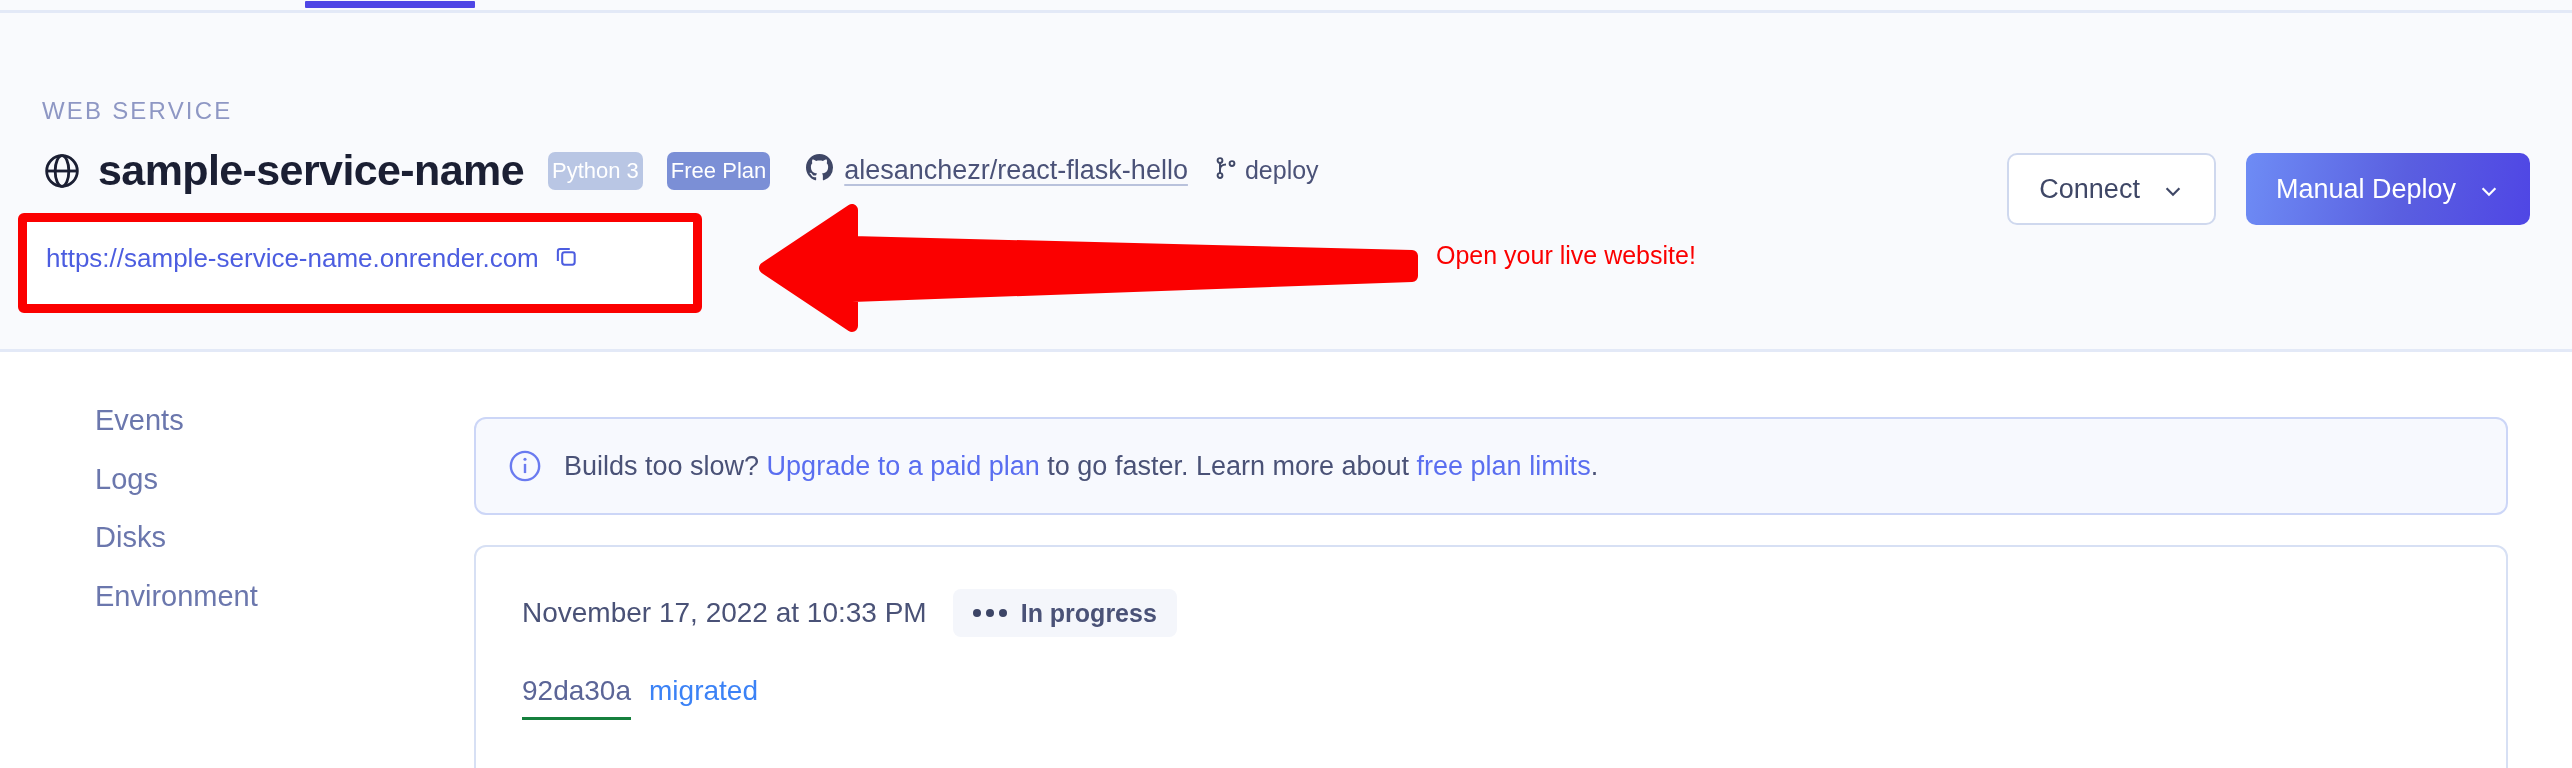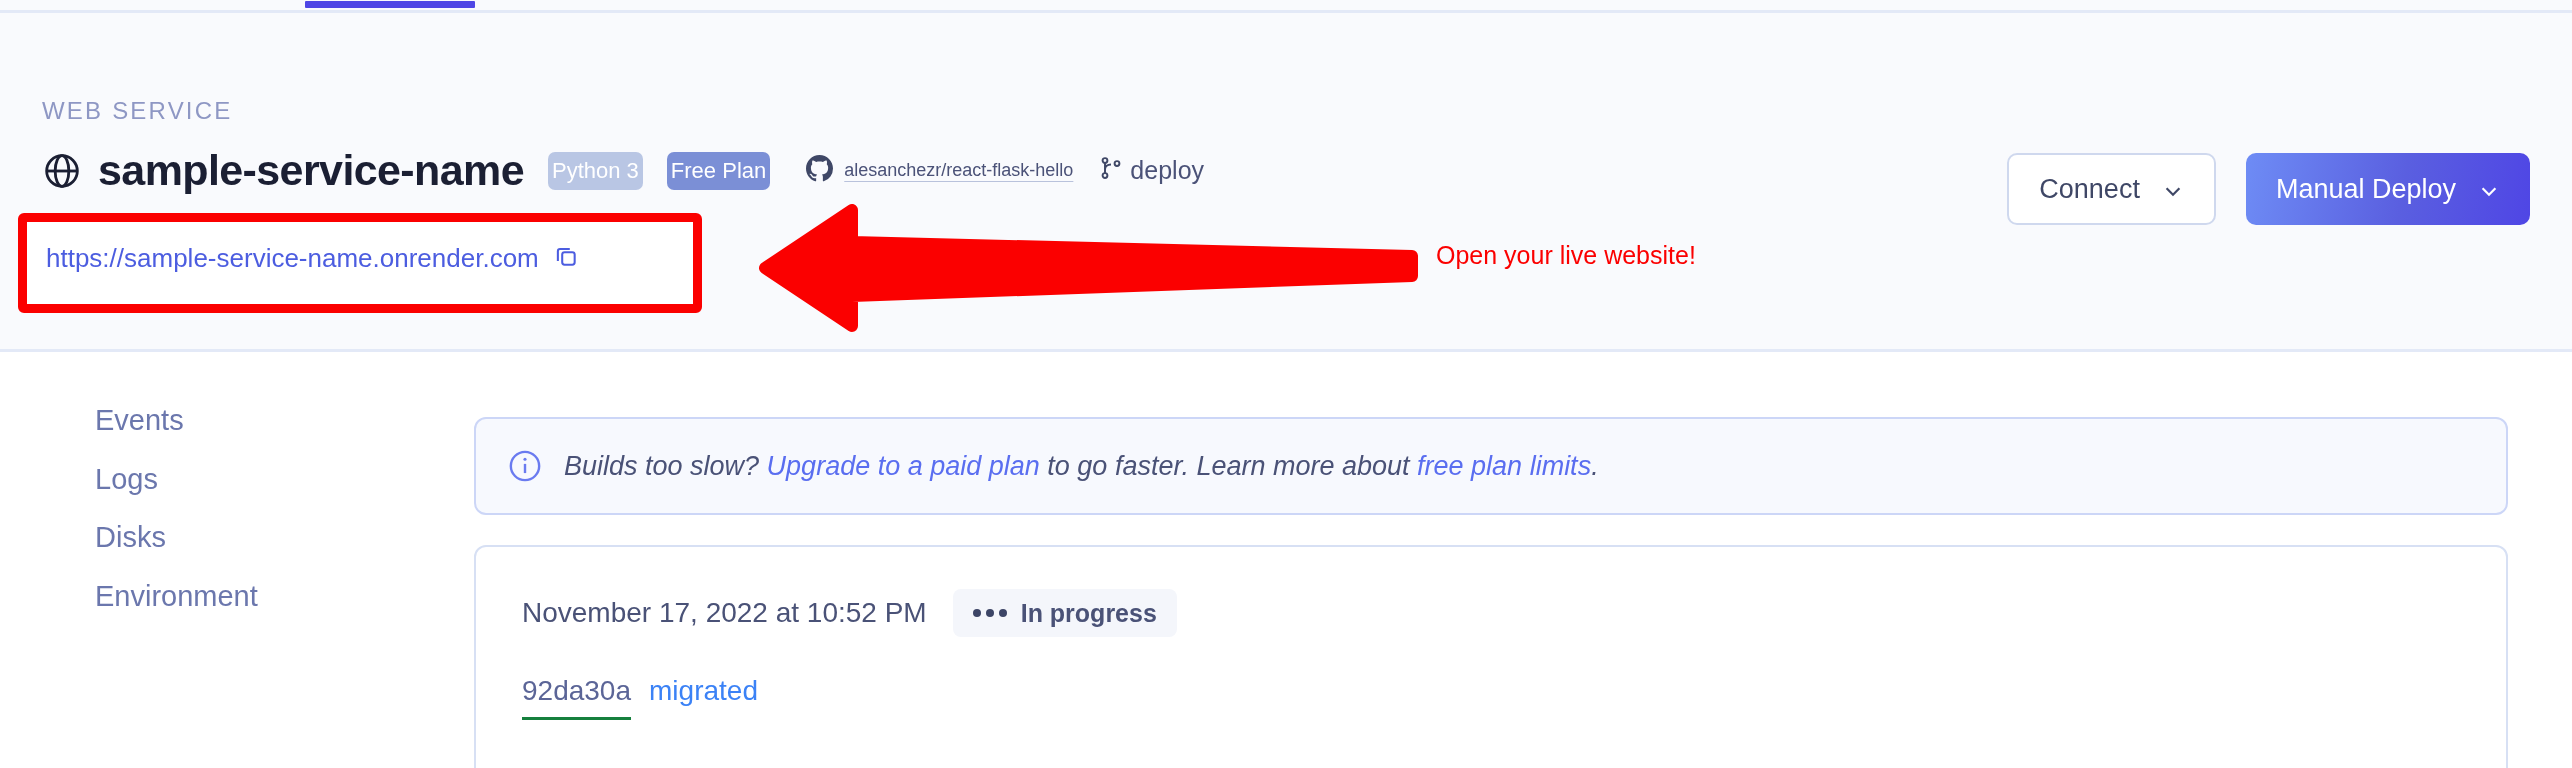--- a/index.html
+++ b/index.html
@@ -45,21 +45,21 @@
   .badge {
     display: inline-flex; align-items: center; justify-content: center;
     height: 38px; padding: 0 4px; border-radius: 7px;
     font-size: 22px; color: #ffffff; font-weight: 400;
     margin-left: 24px; white-space: nowrap;
   }
   .badge.lang { background: #b9c6e4; }
   .badge.plan { background: #7b8fd6; }
   .repo-link {
     display: inline-flex; align-items: center; gap: 11px;
-    margin-left: 36px; font-size: 18px; color: #4b5278;
+    margin-left: 36px; font-size: 27px; color: #4b5278;
     text-decoration: underline; text-underline-offset: 5px;
     text-decoration-color: #b9c2dc; white-space: nowrap;
   }
   .branch-link {
     display: inline-flex; align-items: center; gap: 7px;
     margin-left: 26px; font-size: 25px; color: #4b5278; white-space: nowrap;
   }
 
   
   .url-box {
@@ -106,21 +106,21 @@
     position: absolute; left: 95px; font-size: 29px; color: #6b77ad;
     cursor: pointer; white-space: nowrap;
   }
 
   .banner {
     position: absolute; left: 474px; top: 62px; width: 2034px; height: 98px;
     background: #f7f9fe; border: 2px solid #ccd6f7; border-radius: 12px;
     display: flex; align-items: center; padding-left: 32px; gap: 22px;
   }
   .info-icon { width: 34px; height: 34px; flex: 0 0 auto; }
-  .banner-text { font-size: 27px; color: #4a5277; white-space: nowrap; font-style: italic; }
+  .banner-text { font-size: 27px; color: #4a5277; white-space: nowrap; }
   .banner-text a { color: #5a6ef0; text-decoration: none; }
 
   .card {
     position: absolute; left: 474px; top: 190px; width: 2034px; height: 240px;
     background: #ffffff; border: 2px solid #d7e0f4; border-radius: 12px;
   }
   .card-row1 { position: absolute; left: 46px; top: 42px; display: flex; align-items: center; gap: 26px; }
   .deploy-date { font-size: 28px; color: #4a5277; white-space: nowrap; }
   .status-pill {
     display: inline-flex; align-items: center; gap: 14px;
@@ -234,21 +234,21 @@
           <circle cx="12" cy="7.2" r="1.1" fill="#6a7bf0" stroke="none"></circle>
         </svg>
       </span>
       <span class="banner-text">
         <span>Builds too slow? </span><a href="#">Upgrade to a paid plan</a><span> to go faster. Learn more about </span><a href="#">free plan limits</a><span>.</span>
       </span>
     </div>
 
     <div class="card">
       <div class="card-row1">
-        <span class="deploy-date">November 17, 2022 at 10:52 PM</span>
+        <span class="deploy-date">November 17, 2022 at 10:33 PM</span>
         <span class="status-pill">
           <span class="dots">
               <i></i>
               <i></i>
               <i></i>
             </span>
           <span>In progress</span>
         </span>
       </div>
       <div class="card-row2">

